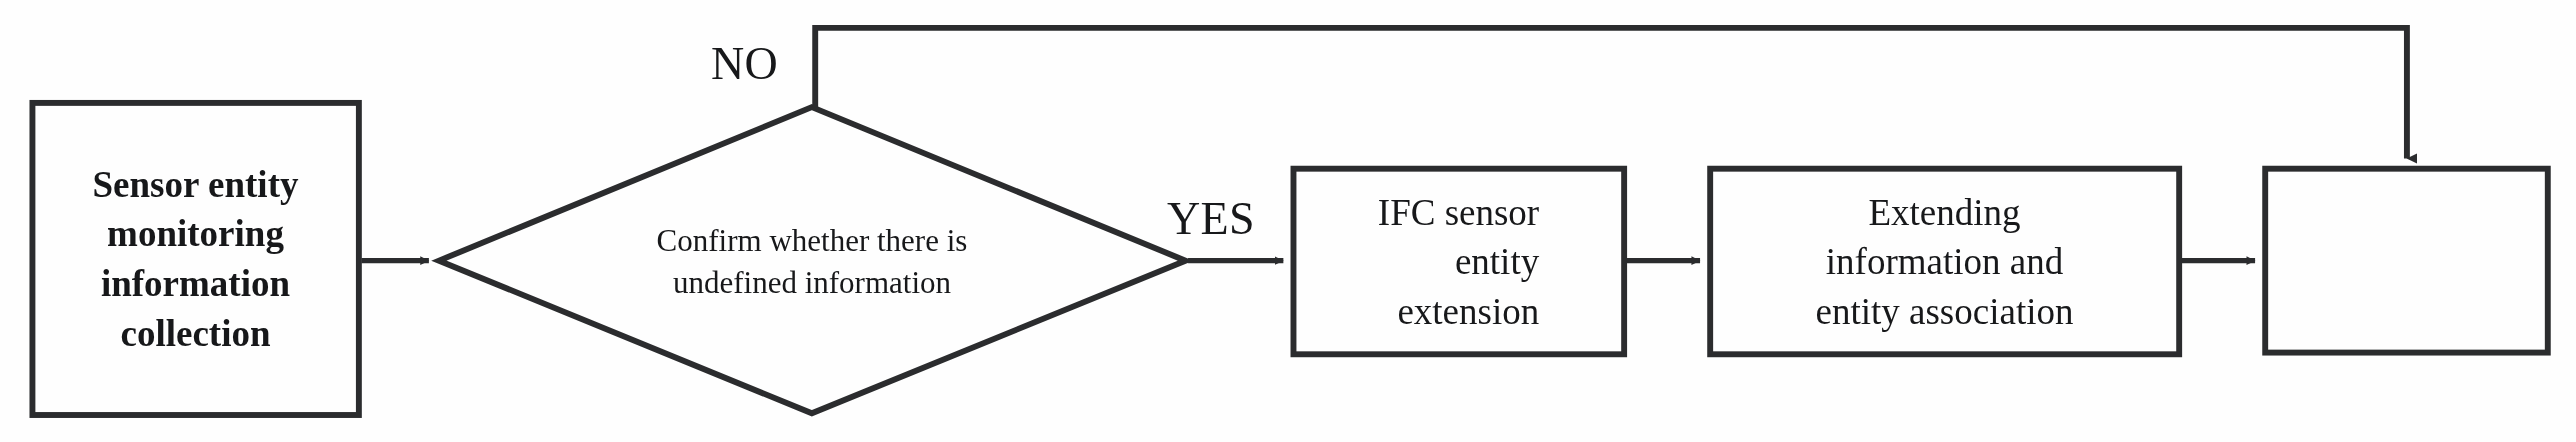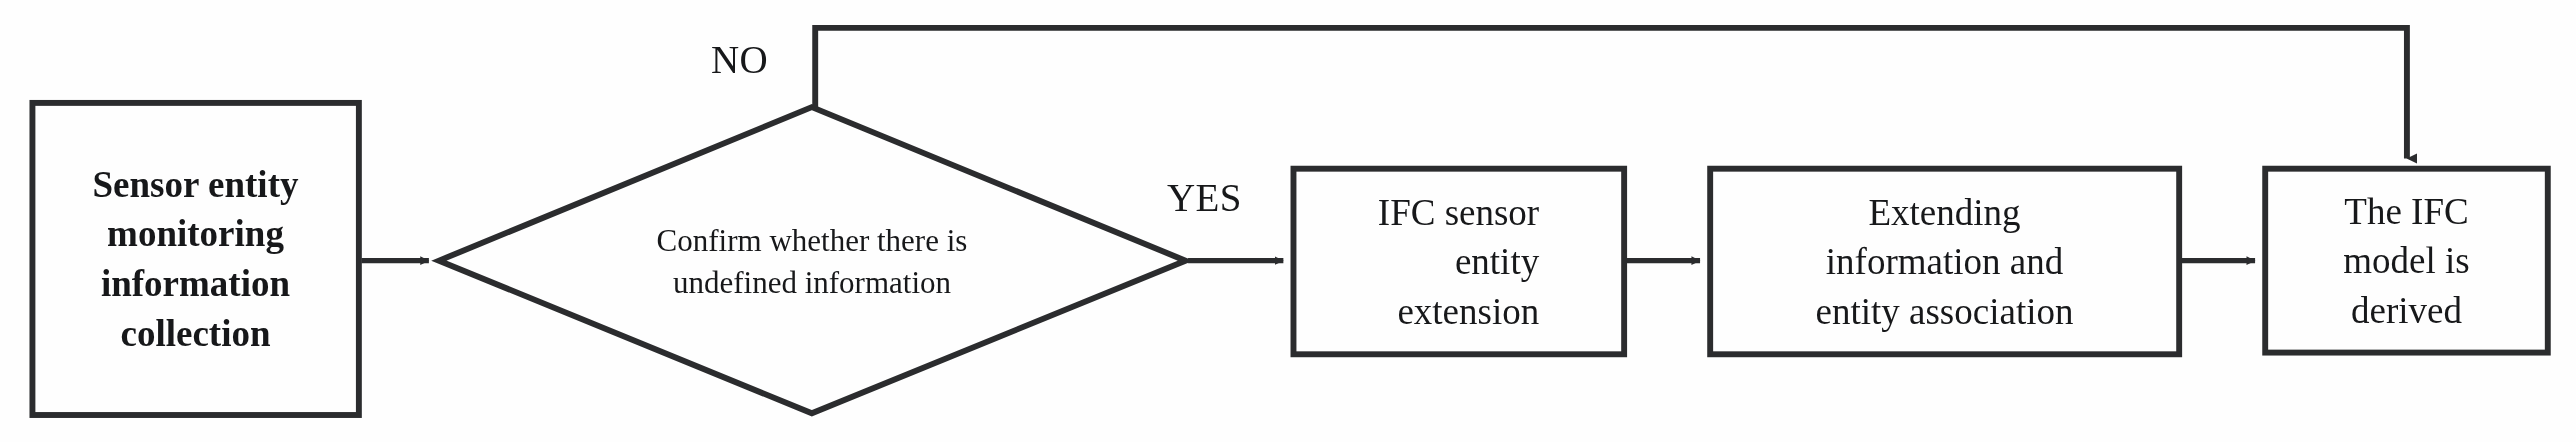--- a/index.html
+++ b/index.html
@@ -37,27 +37,27 @@
   #box-1-text { left: 32px;   top: 103px; width: 327px; height: 312px; font-size: 37px; font-weight: bold; }
   #box-2-text { left: 1293px; top: 169px; width: 331px; height: 186px; font-size: 37px; text-align: right; }
   #box-3-text { left: 1710px; top: 169px; width: 469px; height: 186px; font-size: 37px; font-family: Liberation Serif, serif; }
   #box-4-text { left: 2265px; top: 169px; width: 283px; height: 184px; font-size: 37px; }
   
   #diamond-text { left: 506px; top: 190px; width: 612px; height: 143px; font-size: 31px; }
   
   .edge-label {
     position: absolute;
     color: #17181a;
-    font-size: 39px;
+    font-size: 46px;
     letter-spacing: 0.4px;
     white-space: nowrap;
     pointer-events: none;
   }
   #label-no  { left: 711px;  top: 37px;  }
-  #label-yes { left: 1167px; top: 175px; }
+  #label-yes { left: 1167px; top: 192px; }
 </style>
 </head>
 <body>
 
 <div id="canvas">
 
   <svg class="flow-svg" viewBox="0 0 3053 524">
     <defs>
       <marker id="arrowRight" markerWidth="11" markerHeight="11" refX="10.2" refY="5.5" orient="auto" markerUnits="userSpaceOnUse">
         <path d="M0,0.4 L10.6,5.5 L0,10.6 Z" fill="#2b2c2e"></path>
@@ -97,22 +97,19 @@
 undefined information</div>
 
   <div class="node-text" id="box-2-text">IFC sensor
 entity
 extension</div>
 
   <div class="node-text" id="box-3-text">Extending
 information and
 entity association</div>
 
-  <div class="node-text" id="box-4-text">The IFC
-model is
-derived</div>
 
   <div class="edge-label" id="label-no">NO</div>
 
   <div class="edge-label" id="label-yes">YES</div>
 
 </div>
 
 
 </body></html>

